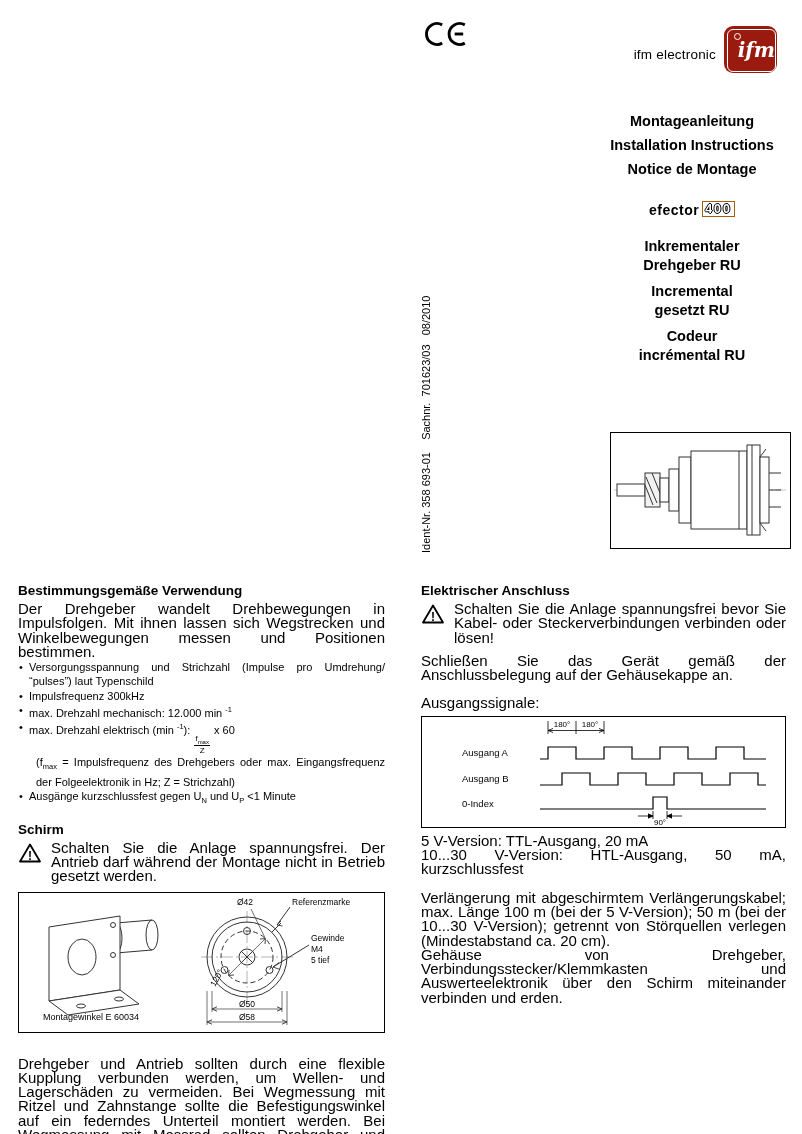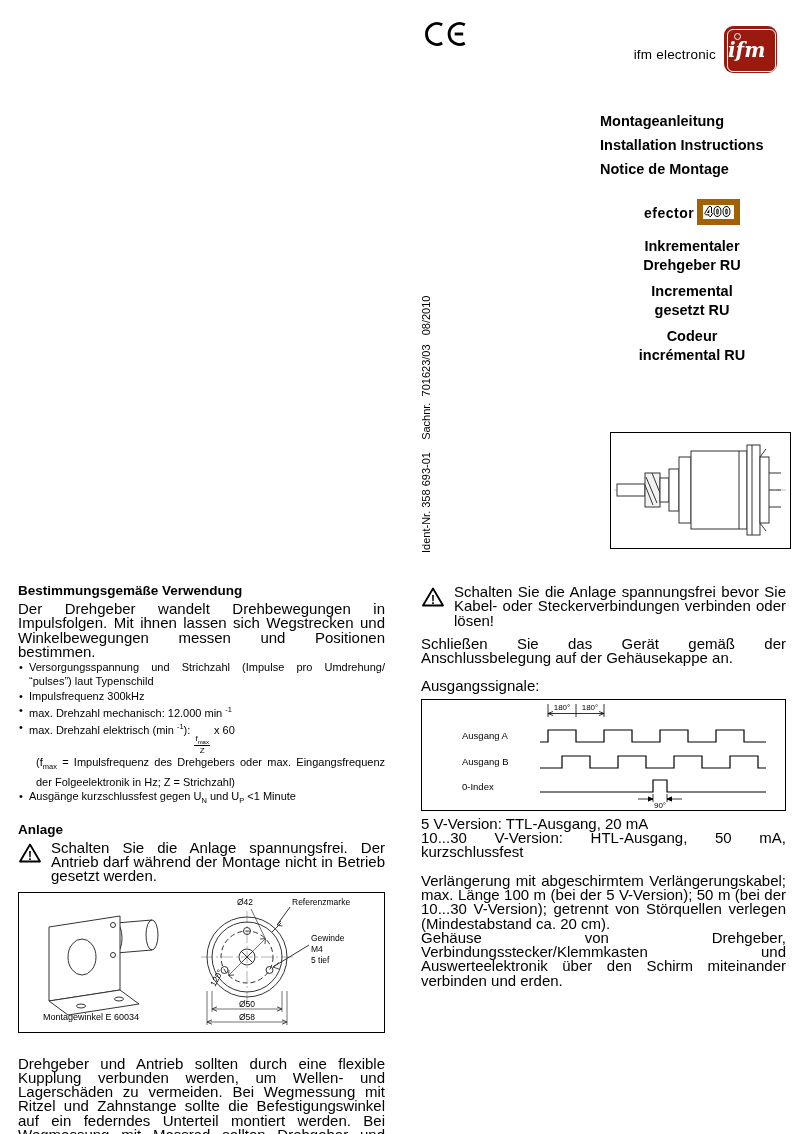--- a/index.html
+++ b/index.html
@@ -7,31 +7,31 @@
        font-family:"Liberation Sans",sans-serif;position:relative;overflow:hidden}
   .page{position:absolute;inset:0;background:#fff}
 
   
   .ce{position:absolute;left:424px;top:20px}
   .brand-text{position:absolute;left:540px;top:47px;width:176px;text-align:right;
               font-size:13.5px;font-weight:normal;letter-spacing:.2px}
   .ifm-logo{position:absolute;left:724px;top:26px;width:53px;height:47px;
             background:#9a1a10;border-radius:9px;padding:3px;box-sizing:border-box}
   .ifm-inner{width:100%;height:100%;border:1.6px solid #fff;border-radius:6px;
-             display:flex;align-items:center;justify-content:flex-start;position:relative}
+             display:flex;align-items:center;justify-content:flex-end;position:relative}
   .ifm-text{color:#fff;font-family:"DejaVu Serif",serif;font-style:italic;
             font-weight:bold;font-size:20px;transform:translateY(-1px)}
   .ifm-ring{position:absolute;top:3px;left:6px;width:5px;height:5px;
             border:1.2px solid #fff;border-radius:50%}
 
-  .titles{position:absolute;left:600px;top:109px;width:184px;
+  .titles{position:absolute;left:600px;top:109px;width:184px;text-align:center;
           font-size:14.5px;font-weight:bold;line-height:24px}
   .efector{position:absolute;left:600px;top:201px;width:184px;text-align:center;font-weight:bold}
   .ef-word{font-size:14px;letter-spacing:.5px}
-  .ef-series{display:inline-block;margin-left:3px;border:6px solid #a16207;padding:0 2px;
+  .ef-series{display:inline-block;margin-left:3px;border:1px solid #a16207;padding:0 2px;
              font-size:12.5px;letter-spacing:2px;color:#fff;
              text-shadow:-1px 0 #000,1px 0 #000,0 -1px #000,0 1px #000;
              transform:translateY(-2px)}
   .products{position:absolute;left:600px;top:237px;width:184px;text-align:center;
             font-size:14.5px;font-weight:bold;line-height:19px}
   .pgroup{margin-bottom:7px}
   .ident{position:absolute;left:420px;top:553px;width:286px;font-size:11px;
          transform:rotate(-90deg);transform-origin:0 0;white-space:pre}
   .product-image{position:absolute;left:610px;top:432px;width:181px;height:117px;
                  border:1px solid #000;box-sizing:border-box;
@@ -151,21 +151,21 @@
       <li>
         <span>max. Drehzahl elektrisch (min </span><sup>-1</sup><span>): </span><span class="frac">
             <span class="fnum"><span>f</span><sub>max</sub></span>
             <span class="fden">Z</span>
           </span><span> x 60</span>
         <div class="note"><span>(f</span><sub class="ss">max</sub><span> = Impulsfrequenz des Drehgebers oder max. Eingangsfrequenz der Folgeelektronik in Hz; Z = Strichzahl)</span></div>
       </li>
       <li><span>Ausgänge kurzschlussfest gegen U</span><sub class="ss">N</sub><span> und U</span><sub class="ss">P</sub><span> &lt;1 Minute</span></li>
     </ul>
 
-    <div class="heading mt">Anlage</div>
+    <div class="heading mt">Schirm</div>
 
     <div class="warning">
       <span class="wicon">
         <svg width="24" height="22" viewBox="0 0 24 22">
           <path d="M12,2.5 L22,19.5 L2,19.5 Z" fill="none" stroke="#000" stroke-width="1.8" stroke-linejoin="round"></path>
           <text x="12" y="17.5" text-anchor="middle" font-size="12" font-weight="bold">!</text>
         </svg>
       </span>
       <p class="body wtext">Schalten Sie die Anlage spannungsfrei. Der Antrieb darf während der Montage nicht in Betrieb gesetzt werden.</p>
     </div>
@@ -243,20 +243,21 @@
         <svg width="24" height="22" viewBox="0 0 24 22">
           <path d="M12,2.5 L22,19.5 L2,19.5 Z" fill="none" stroke="#000" stroke-width="1.8" stroke-linejoin="round"></path>
           <text x="12" y="17.5" text-anchor="middle" font-size="12" font-weight="bold">!</text>
         </svg>
       </span>
       <p class="body wtext">Nicht auf die Welle schlagen; Welle nicht mit Feile oder ähnlichem Werkzeug behandeln: Zerstörungsgefahr!</p>
     </div>
   </div>
 
   <div class="col col-right">
+    <div class="heading">Elektrischer Anschluss</div>
 
     <div class="warning">
       <span class="wicon">
         <svg width="24" height="22" viewBox="0 0 24 22">
           <path d="M12,2.5 L22,19.5 L2,19.5 Z" fill="none" stroke="#000" stroke-width="1.8" stroke-linejoin="round"></path>
           <text x="12" y="17.5" text-anchor="middle" font-size="12" font-weight="bold">!</text>
         </svg>
       </span>
       <p class="body wtext">Schalten Sie die Anlage spannungsfrei bevor Sie Kabel- oder Steckerverbindungen verbinden oder lösen!</p>
     </div>

